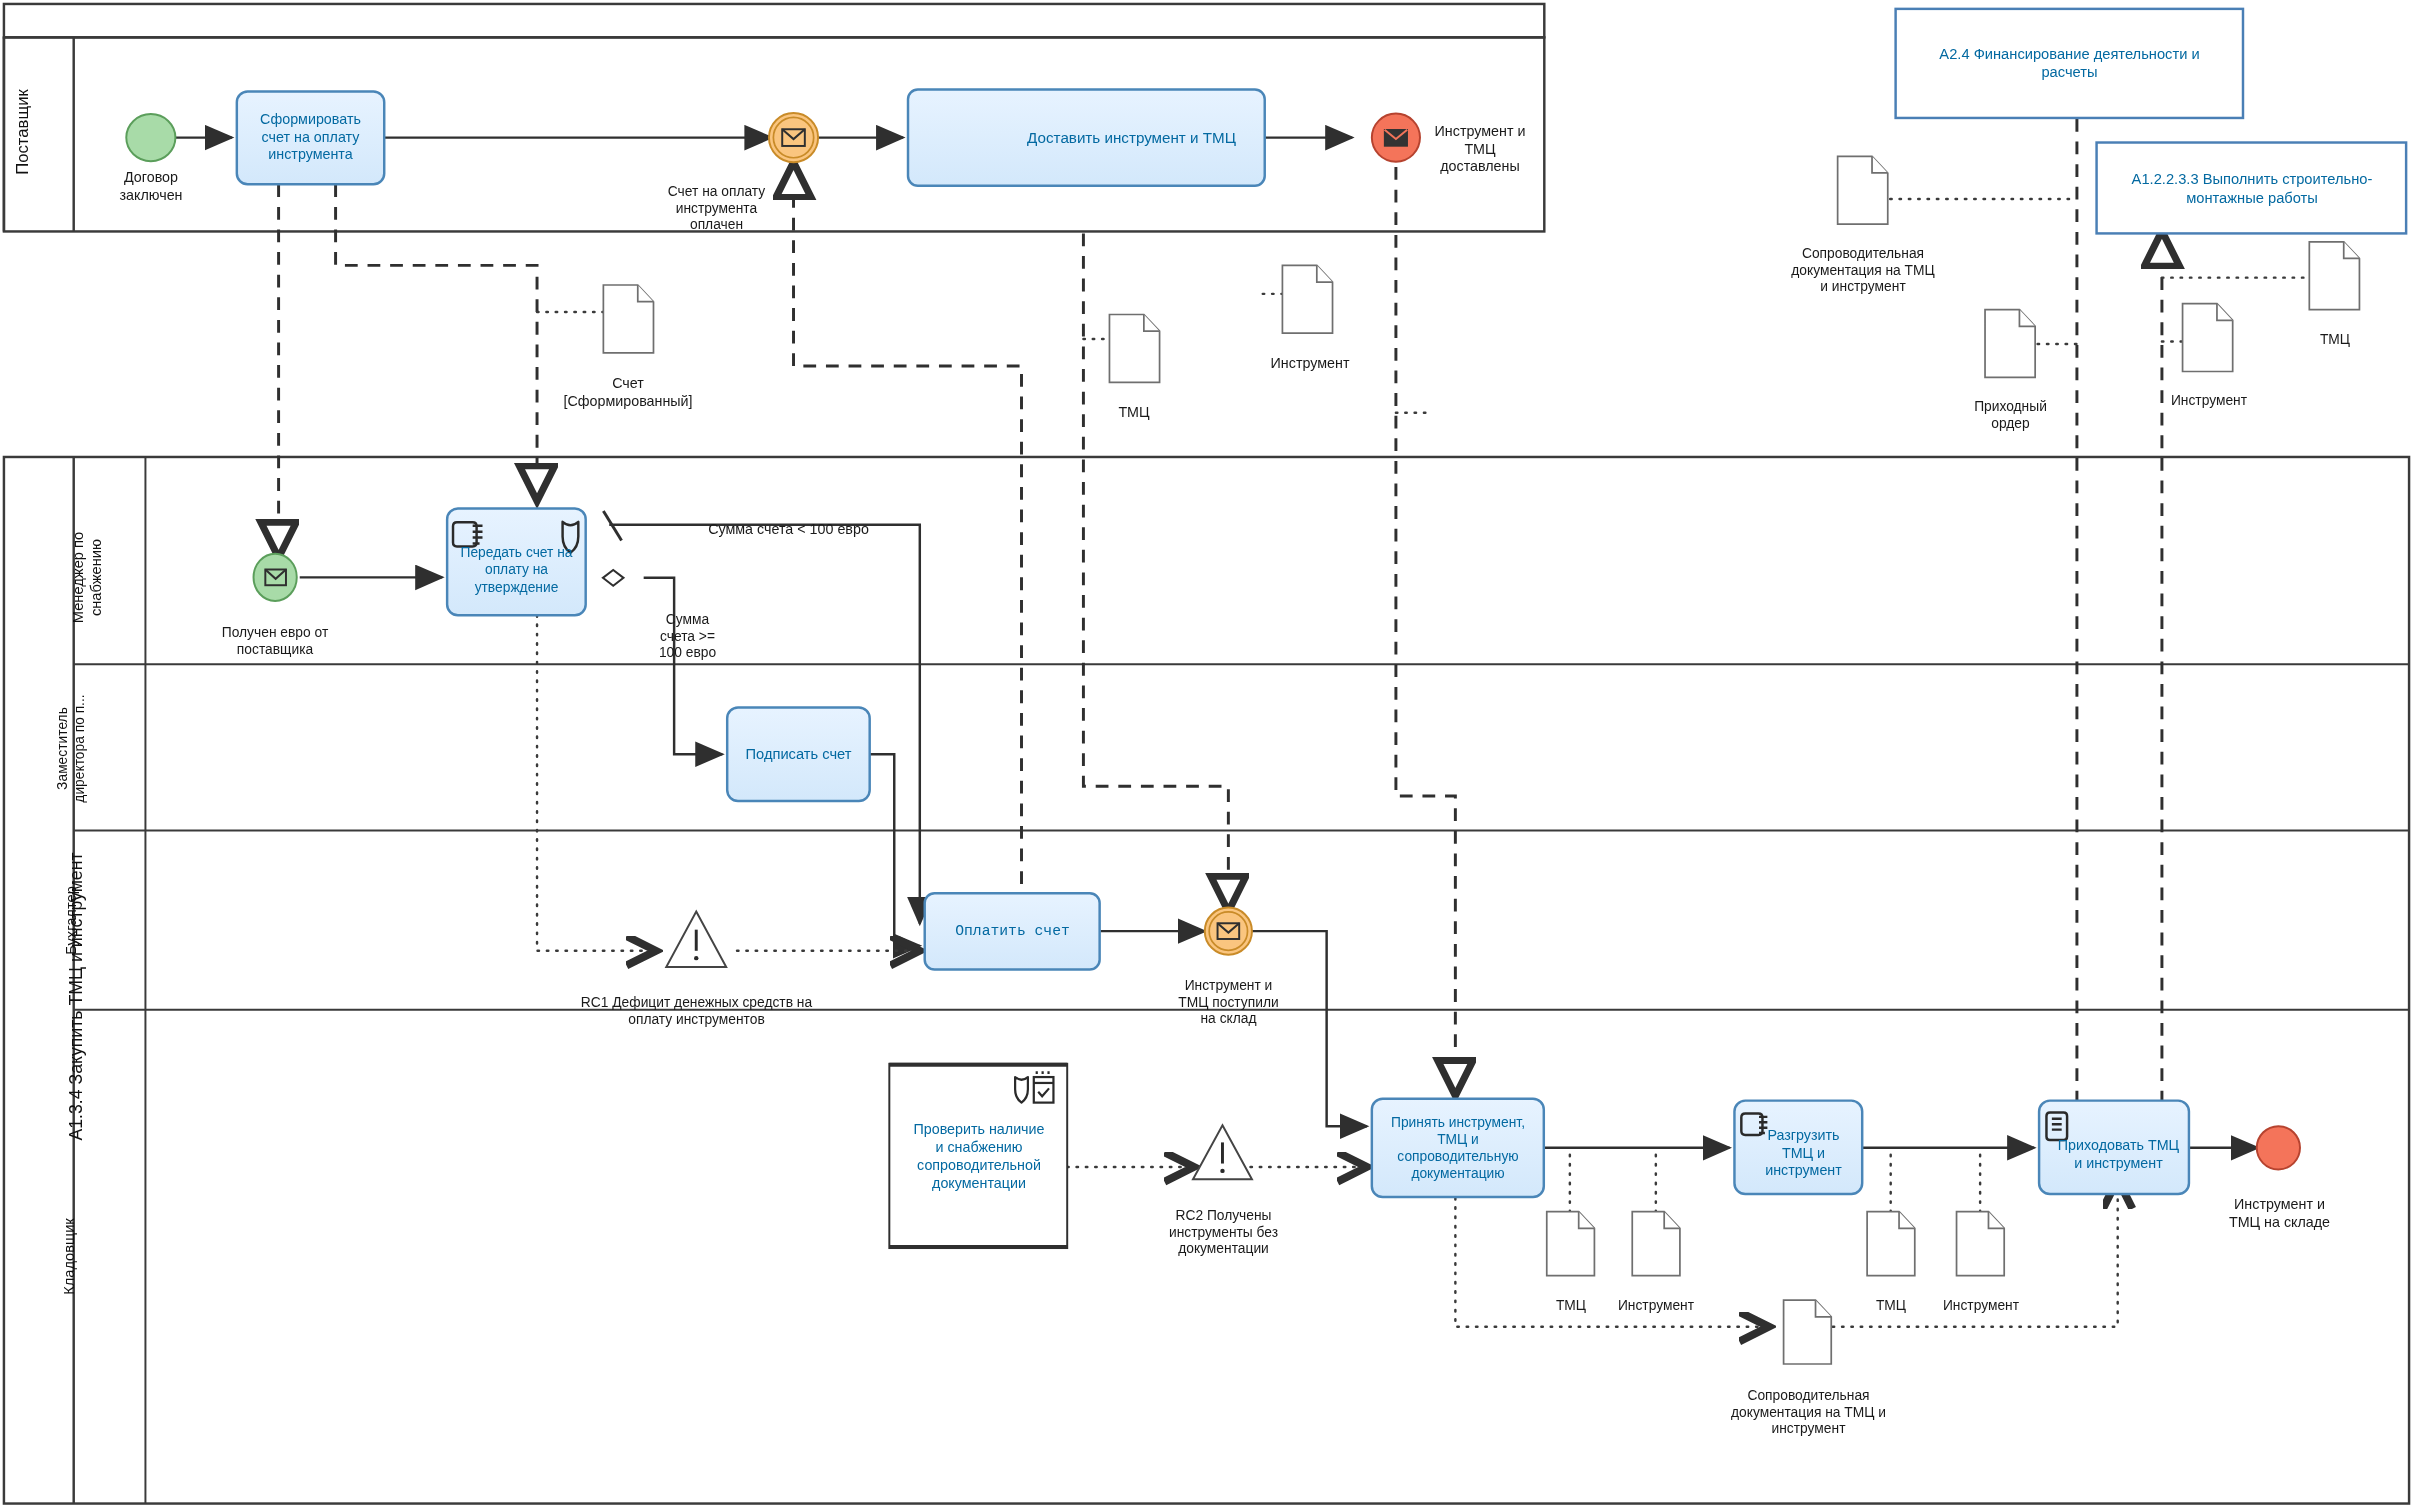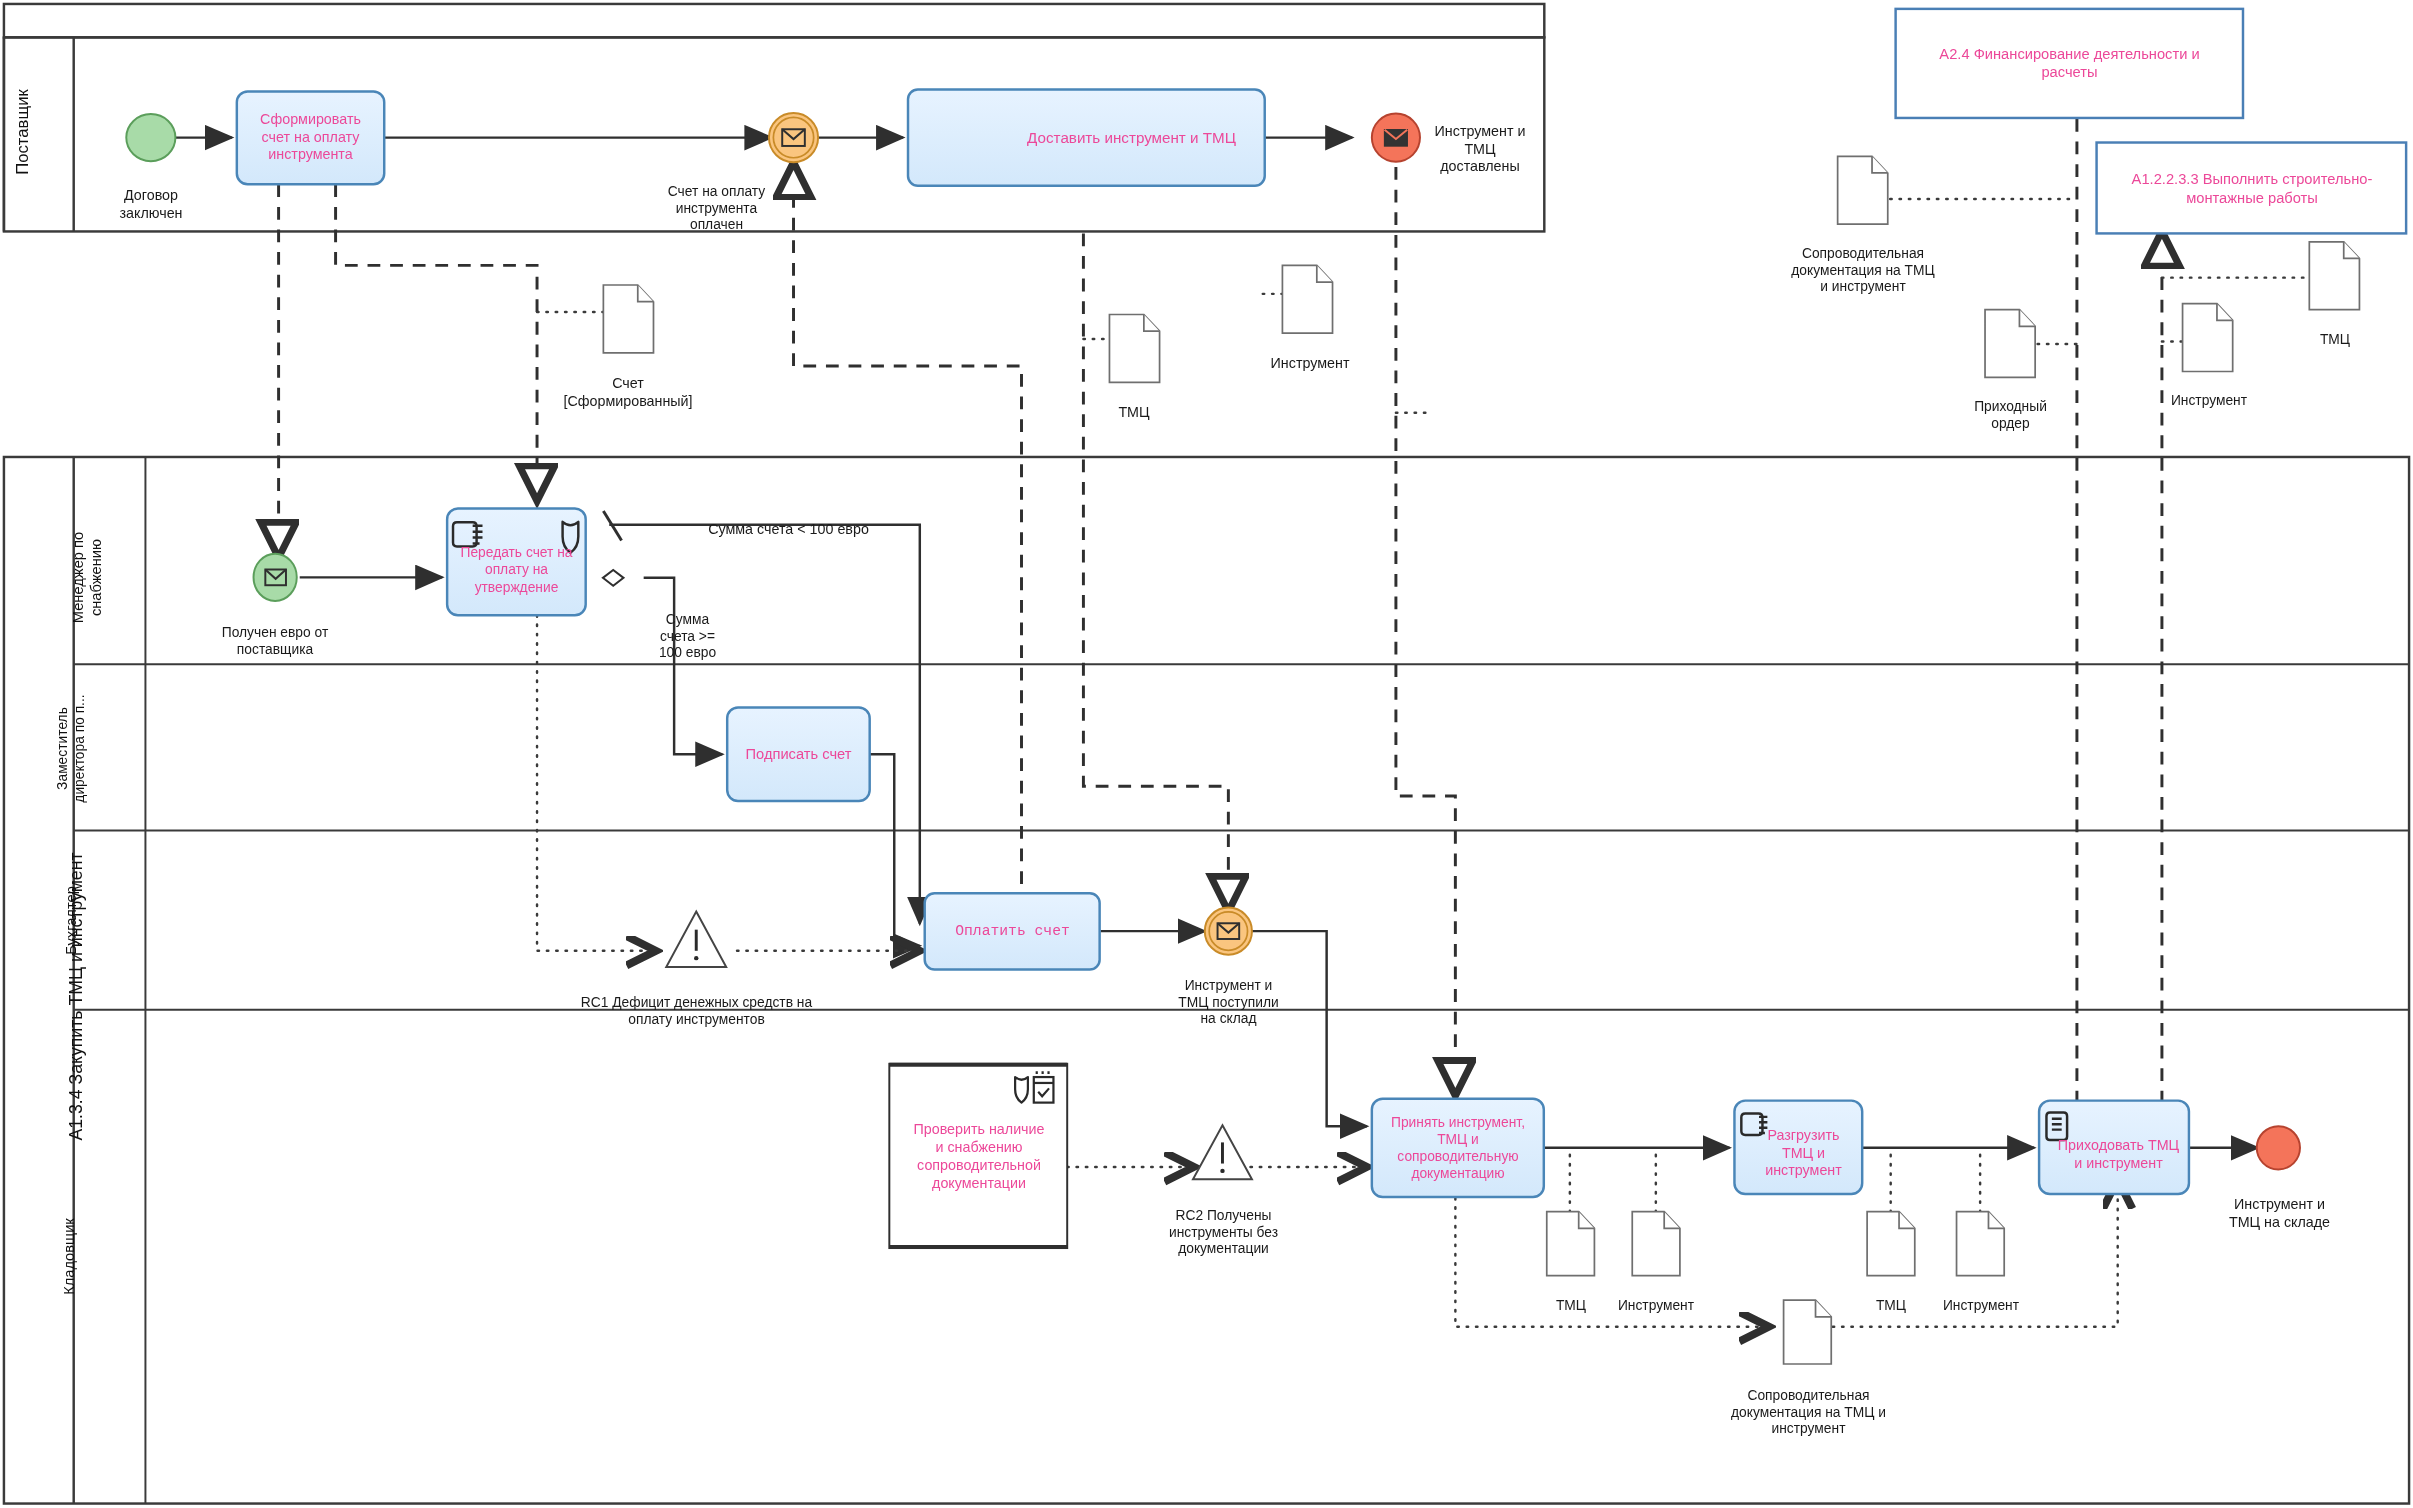--- a/index.html
+++ b/index.html
@@ -1,21 +1,21 @@
 <!DOCTYPE html>
 <html style="font-size:7.9px"><head>
 <meta charset="utf-8">
 <style>
   html,body{margin:0;padding:0;background:#ffffff;}
   body{font-family:"Liberation Sans","DejaVu Sans",sans-serif;}
   #stage{position:relative;width:2413px;height:1508px;background:#fff;overflow:hidden;}
   svg#canvas{position:absolute;left:0;top:0;width:2413px;height:1508px;}
   .lbl{position:absolute;text-align:center;color:#1a1a1a;line-height:1.22;white-space:pre-line;}
   .tasklbl{position:absolute;display:flex;align-items:center;justify-content:center;text-align:center;
-           color:#ec4899;line-height:1.25;pointer-events:none;}
+           color:#0369a1;line-height:1.25;pointer-events:none;}
   .vlane{position:absolute;display:flex;align-items:center;justify-content:center;text-align:center;
          color:#111;line-height:1.2;}
 </style>
 </head>
 <body>
 
 <div id="stage">
 
 <svg id="canvas" viewBox="0 0 4911 3069">
   <defs>
@@ -291,21 +291,21 @@
 
 <div class="tasklbl" style="left:237px;top:91px;width:147px;height:93px;font-size:14.3px;white-space:pre-line;">
   <span>Сформировать
 счет на оплату
 инструмента</span>
 </div>
 <div class="tasklbl" style="left:908px;top:89px;width:357px;height:96px;font-size:15.2px;white-space:pre-line;padding-left:45px;">
   <span>Доставить инструмент и ТМЦ</span>
 </div>
 
-<div class="lbl" style="left:88px;top:170px;width:126px;font-size:14.3px;">
+<div class="lbl" style="left:88px;top:152px;width:126px;font-size:14.3px;">
   <span>Договор
 заключен</span>
 </div>
 <div class="lbl" style="left:640px;top:167px;width:153px;font-size:13.8px;">
   <span>Счет на оплату
 инструмента
 оплачен</span>
 </div>
 <div class="lbl" style="left:1414px;top:106px;width:132px;font-size:14.3px;">
   <span>Инструмент и

